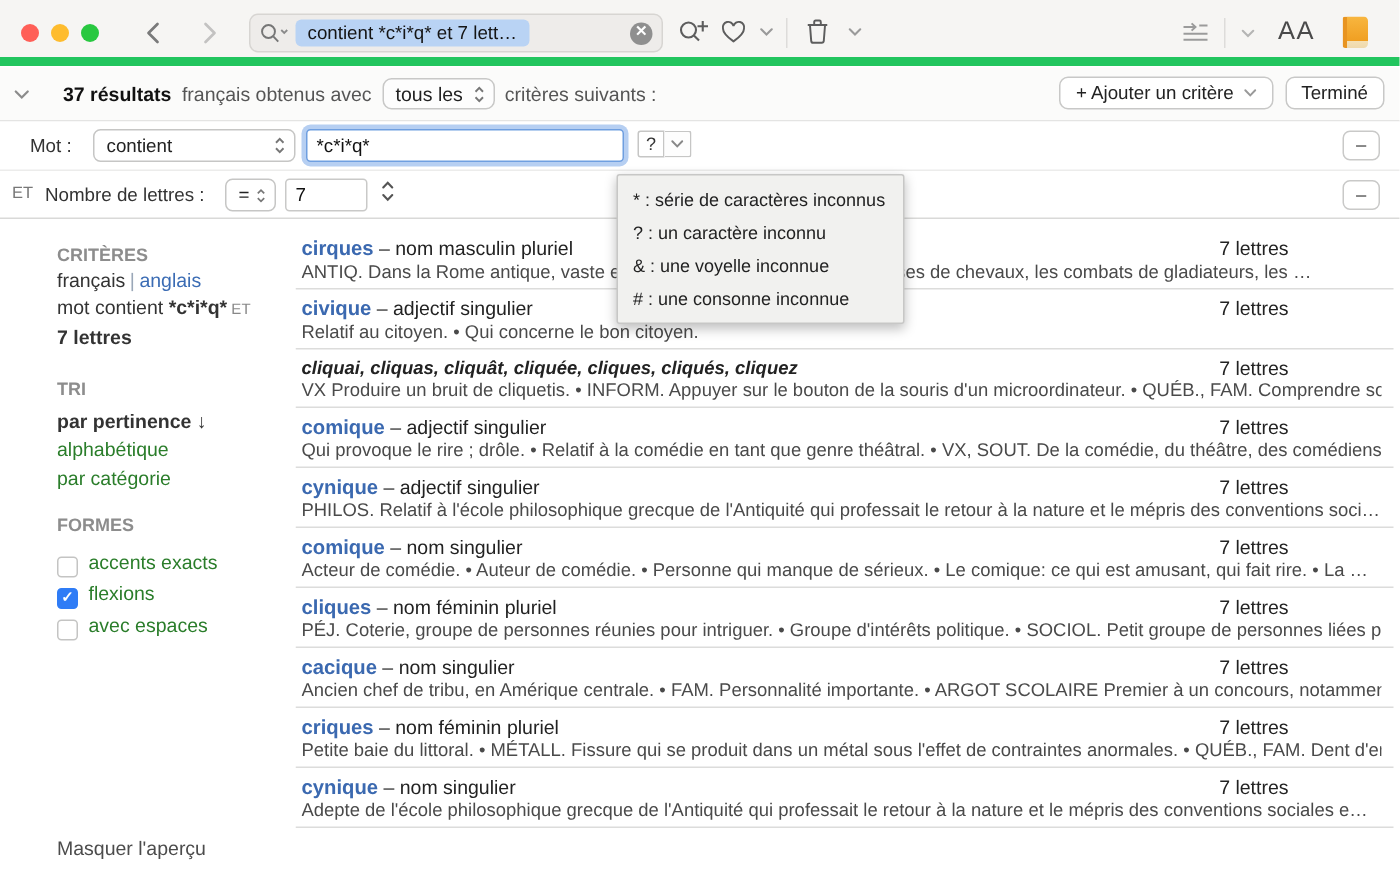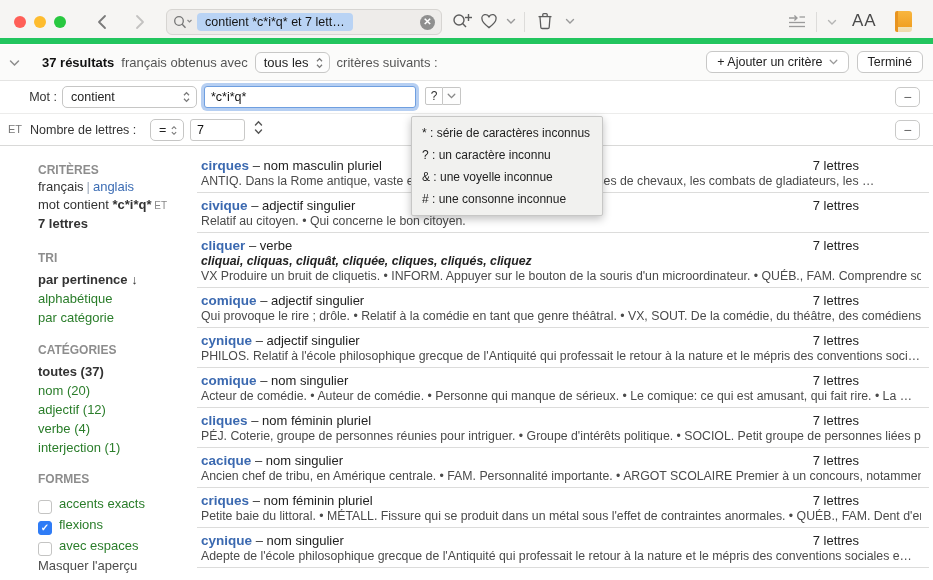--- a/index.html
+++ b/index.html
@@ -184,21 +184,21 @@
             <polyline points="1.2,1.2 4.5,4.6 7.8,1.2" fill="none" stroke="#999" stroke-width="1.3" stroke-linecap="round"></polyline>
           </svg>
       </span>
       <span class="btn">
         <span>Terminé</span>
       </span>
     </span>
   </div>
 
   <div class="crit-row r1">
-    <span class="crit-label" style="left:20px;width:37px;text-align:right">Mot :</span>
+    <span class="crit-label" style="left:20px;width:37px;text-align:left">Mot :</span>
     <span class="crit-select" style="left:62px;width:135px">
       <span>contient</span>
       <span class="sp">
           <svg width="7" height="12" viewBox="0 0 7 12">
             <polyline points="1,4.2 3.5,1.6 6,4.2" fill="none" stroke="#777" stroke-width="1.3"></polyline>
             <polyline points="1,7.8 3.5,10.4 6,7.8" fill="none" stroke="#777" stroke-width="1.3"></polyline>
           </svg>
         </span>
     </span>
     <span class="crit-input focused" style="left:204px;width:212px">*c*i*q*</span>
@@ -257,31 +257,20 @@
     <div class="section">
       <div class="side-h">TRI</div>
       <div style="height:4px"></div>
       <div id="tri-list">
           <div class="side-item active">par pertinence ↓</div>
           <div class="side-item">alphabétique</div>
           <div class="side-item">par catégorie</div>
         </div>
     </div>
 
-    <div class="section" style="margin-top:15px">
-      <div class="side-h">CATÉGORIES</div>
-      <div style="height:4px"></div>
-      <div id="cat-list">
-          <div class="side-item active">toutes (37)</div>
-          <div class="side-item">nom (20)</div>
-          <div class="side-item">adjectif (12)</div>
-          <div class="side-item">verbe (4)</div>
-          <div class="side-item">interjection (1)</div>
-        </div>
-    </div>
 
     <div class="section" style="margin-top:14px">
       <div class="side-h">FORMES</div>
       <div style="height:6px"></div>
       <div id="formes-list">
           <div class="check-row">
             <span class="cbox"></span>
             <span>accents exacts</span>
           </div>
           <div class="check-row">
@@ -303,21 +292,20 @@
         <div class="rhead"><span class="word">cirques</span><span class="dash"> – </span><span class="cat">nom masculin pluriel</span></div>
         <div class="desc">ANTIQ. Dans la Rome antique, vaste enceinte où se déroulaient les courses de chevaux, les combats de gladiateurs, les …</div>
         <div class="len">7 lettres</div>
       </div>
       <div class="rrow">
         <div class="rhead"><span class="word">civique</span><span class="dash"> – </span><span class="cat">adjectif singulier</span></div>
         <div class="desc">Relatif au citoyen. • Qui concerne le bon citoyen.</div>
         <div class="len">7 lettres</div>
       </div>
       <div class="rrow">
-        <div class="rhead"><span class="word">cliquer</span><span class="dash"> – </span><span class="cat">verbe</span></div>
         <div class="flex-line">cliquai, cliquas, cliquât, cliquée, cliques, cliqués, cliquez</div>
         <div class="desc">VX Produire un bruit de cliquetis. • INFORM. Appuyer sur le bouton de la souris d'un microordinateur. • QUÉB., FAM. Comprendre sou…</div>
         <div class="len">7 lettres</div>
       </div>
       <div class="rrow">
         <div class="rhead"><span class="word">comique</span><span class="dash"> – </span><span class="cat">adjectif singulier</span></div>
         <div class="desc">Qui provoque le rire ; drôle. • Relatif à la comédie en tant que genre théâtral. • VX, SOUT. De la comédie, du théâtre, des comédiens.</div>
         <div class="len">7 lettres</div>
       </div>
       <div class="rrow">

